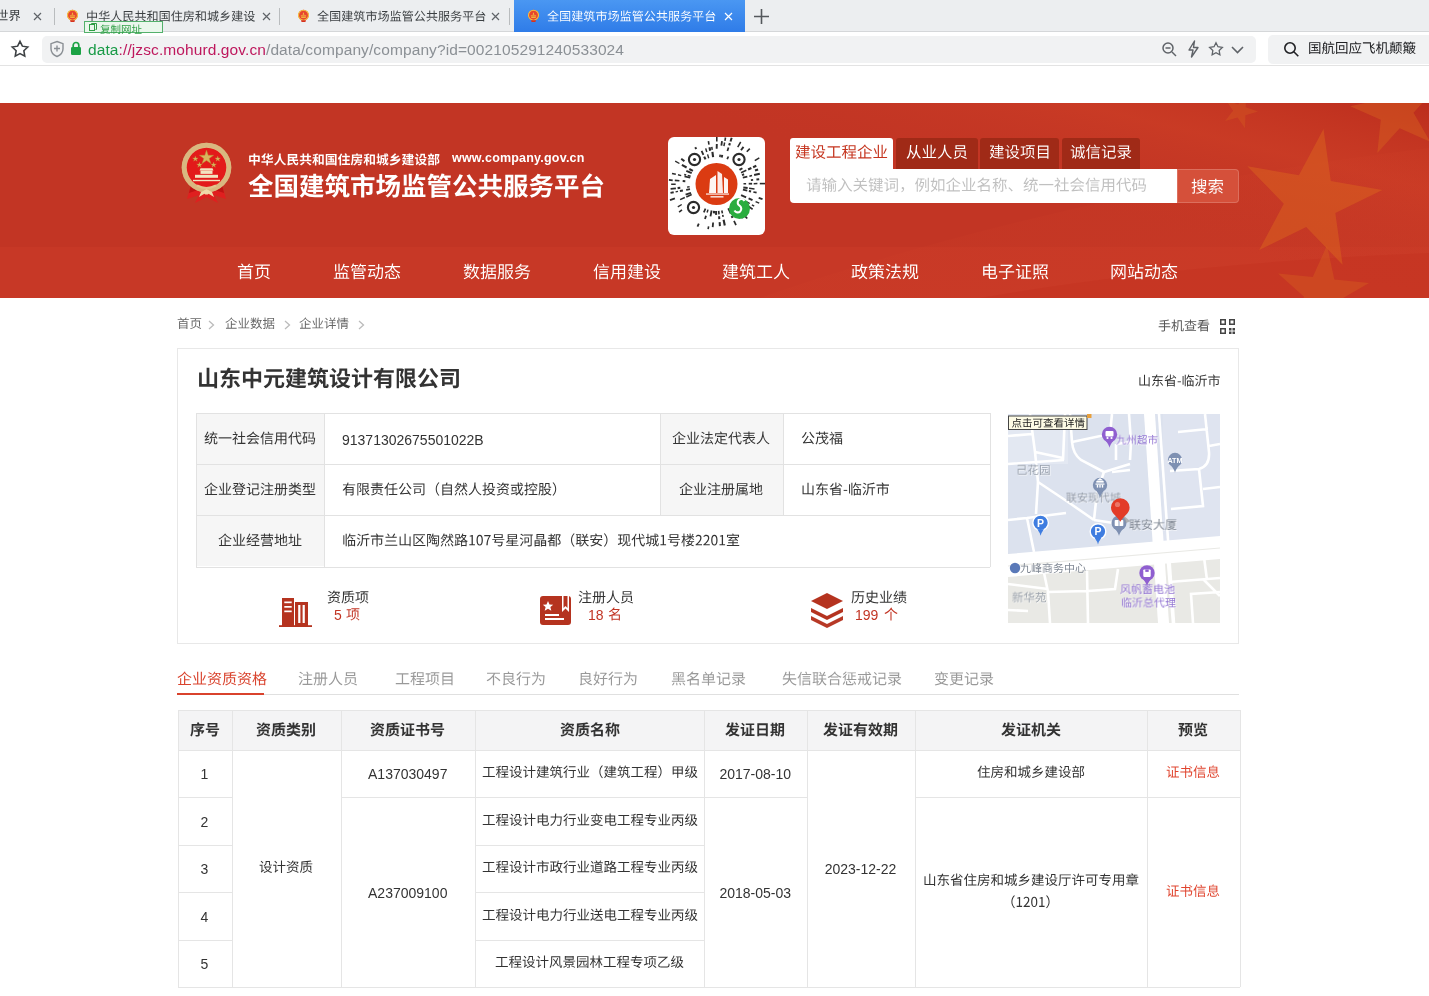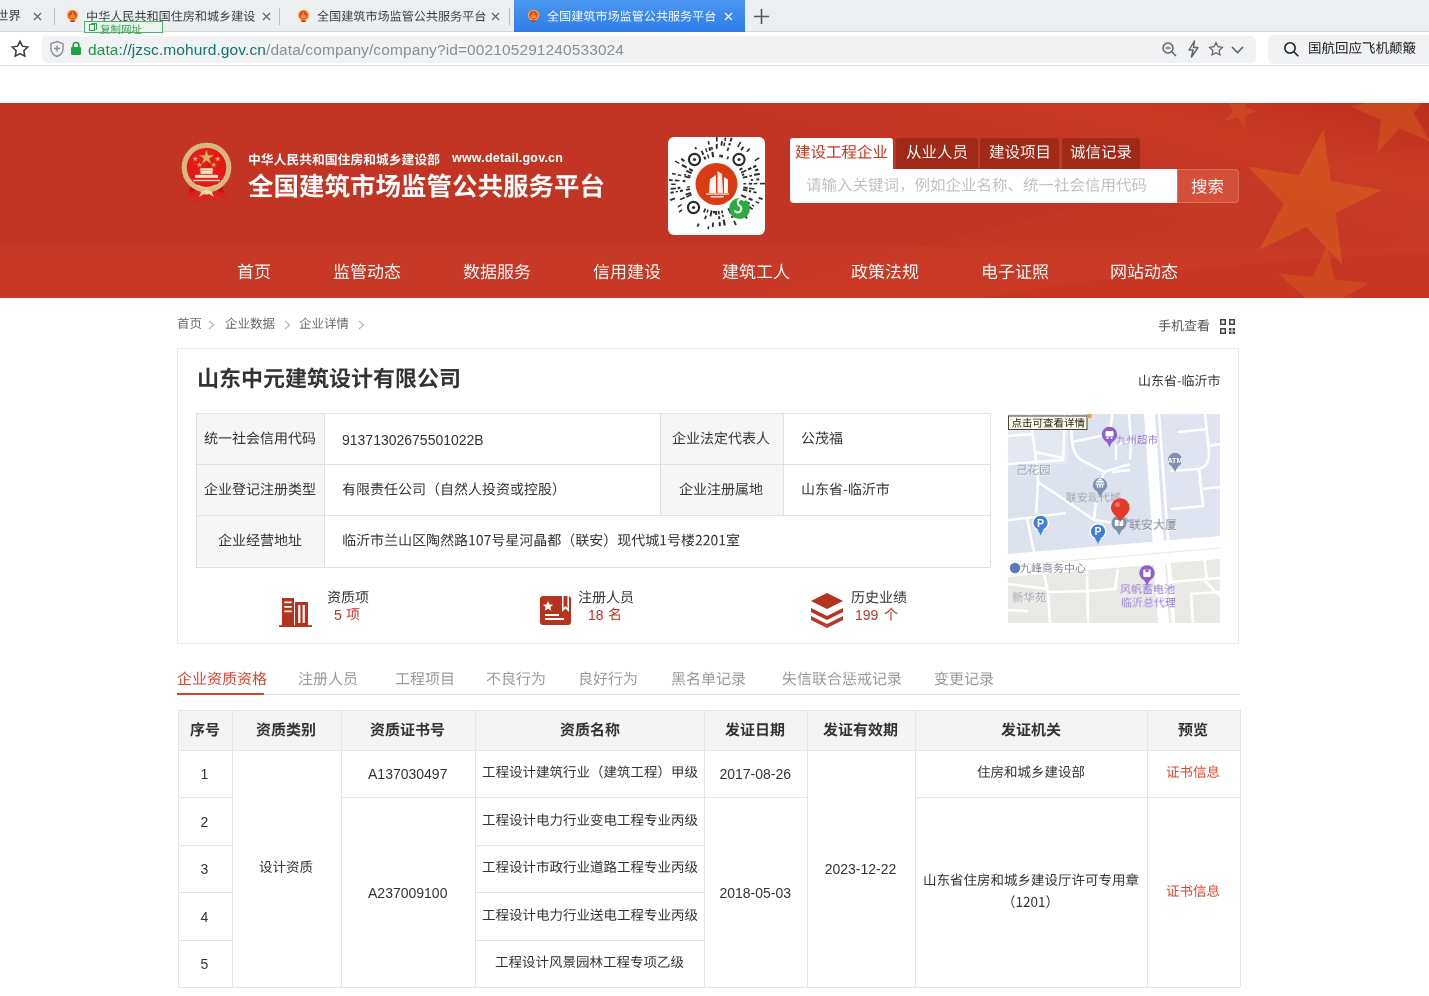--- a/index.html
+++ b/index.html
@@ -117,21 +117,21 @@
 <div class="abs" style="left:42px;top:36px;width:1214px;height:27px;background:#f1f2f3;border-radius:5px"></div>
 <svg class="abs" style="left:49px;top:40px" width="16" height="18" viewBox="0 0 16 18">
 <path d="M8 1.5l6 2.2v5c0 3.8-2.5 6.4-6 7.8-3.5-1.4-6-4-6-7.8v-5z" fill="none" stroke="#8a8f94" stroke-width="1.4"></path>
 <path d="M8 5.5v6M5 8.5h6" stroke="#8a8f94" stroke-width="1.4"></path>
   </svg>
 <svg class="abs" style="left:70px;top:41px" width="12" height="15" viewBox="0 0 12 15">
 <rect x="1" y="6" width="10" height="8" rx="1.2" fill="#1ca345"></rect>
 <path d="M3.2 6V4.3a2.8 2.8 0 0 1 5.6 0V6" fill="none" stroke="#1ca345" stroke-width="1.7"></path>
   </svg>
 <div class="abs" style="left:88px;top:41px;font:15.5px 'Liberation Sans';letter-spacing:0.1px;white-space:nowrap">
-<span style="color:#189a46">data</span><span style="color:#0f766e">://jzsc.mohurd.gov.cn</span><span style="color:#8b9095">/data/company/company?id=002105291240533024</span></div>
+<span style="color:#189a46">data</span><span style="color:#be185d">://jzsc.mohurd.gov.cn</span><span style="color:#8b9095">/data/company/company?id=002105291240533024</span></div>
 <svg class="abs" style="left:1161px;top:41px" width="17" height="17" viewBox="0 0 17 17">
 <circle cx="7" cy="7" r="5" fill="none" stroke="#5f6368" stroke-width="1.5"></circle>
     <path d="M4.5 7h5" stroke="#5f6368" stroke-width="1.5"></path>
     <path d="M11 11l4 4" stroke="#5f6368" stroke-width="1.5"></path>
   </svg>
 <svg class="abs" style="left:1186px;top:40px" width="15" height="18" viewBox="0 0 15 18">
 <path d="M8.5 1L3 10h4l-1.5 7L12 7.5H7.5z" fill="none" stroke="#5f6368" stroke-width="1.4" stroke-linejoin="round"></path>
   </svg>
 <svg class="abs" style="left:1207px;top:40px" width="18" height="18" viewBox="0 0 24 24">
 <path d="M12 3.6l2.6 5.3 5.9.9-4.3 4.1 1 5.9-5.2-2.8-5.2 2.8 1-5.9-4.3-4.1 5.9-.9z" fill="none" stroke="#5f6368" stroke-width="1.7"></path>
@@ -227,21 +227,21 @@
         <use href="#g44" x="7000.0"></use>
         <use href="#g45" x="8000.0"></use>
         <use href="#g42" x="9000.0"></use>
         <use href="#g46" x="10000.0"></use>
         <use href="#g47" x="11000.0"></use>
         <use href="#g48" x="12000.0"></use>
         <use href="#g49" x="13000.0"></use>
         <use href="#g50" x="14000.0"></use>
       </g>
     </svg></div>
-<div class="abs" style="left:452px;top:151px;color:#fff;font:bold 12.5px &quot;Liberation Sans&quot;;letter-spacing:0.2px">www.detail.gov.cn</div>
+<div class="abs" style="left:452px;top:151px;color:#fff;font:bold 12.5px &quot;Liberation Sans&quot;;letter-spacing:0.2px">www.company.gov.cn</div>
 <div style="position:absolute;left:248.0px;top:172.5px;"><svg width="357.0" height="28.6" style="" viewBox="0 0 357.0 28.6">
       <g fill="#fff" transform="translate(0,22.44) scale(0.02550,-0.02550)">
         <use href="#g51" x="0.0"></use>
         <use href="#g43" x="1000.0"></use>
         <use href="#g48" x="2000.0"></use>
         <use href="#g52" x="3000.0"></use>
         <use href="#g53" x="4000.0"></use>
         <use href="#g54" x="5000.0"></use>
         <use href="#g55" x="6000.0"></use>
         <use href="#g56" x="7000.0"></use>
@@ -1307,21 +1307,21 @@
         <use href="#g180" x="6000.0"></use>
         <use href="#g250" x="7000.0"></use>
         <use href="#g62" x="8000.0"></use>
         <use href="#g63" x="9000.0"></use>
         <use href="#g245" x="10000.0"></use>
         <use href="#g68" x="11000.0"></use>
         <use href="#g251" x="12000.0"></use>
         <use href="#g243" x="13000.0"></use>
       </g>
     </svg></div>
-<div class="abs" style="left:704.0px;top:766.2px;width:102.5px;text-align:center;font:14px &quot;Liberation Sans&quot;;color:#333">2017-08-26</div>
+<div class="abs" style="left:704.0px;top:766.2px;width:102.5px;text-align:center;font:14px &quot;Liberation Sans&quot;;color:#333">2017-08-10</div>
 <div class="abs" style="left:704.0px;top:885.0px;width:102.5px;text-align:center;font:14px &quot;Liberation Sans&quot;;color:#333">2018-05-03</div>
 <div class="abs" style="left:806.5px;top:861.2px;width:108.0px;text-align:center;font:14px &quot;Liberation Sans&quot;;color:#333">2023-12-22</div>
 <div style="position:absolute;left:976.5px;top:765.2px;"><svg width="108.0" height="15.1" style="" viewBox="0 0 108.0 15.1">
       <g fill="#333" transform="translate(0,11.88) scale(0.01350,-0.01350)">
         <use href="#g9" x="0.0"></use>
         <use href="#g10" x="1000.0"></use>
         <use href="#g7" x="2000.0"></use>
         <use href="#g11" x="3000.0"></use>
         <use href="#g12" x="4000.0"></use>
         <use href="#g13" x="5000.0"></use>

